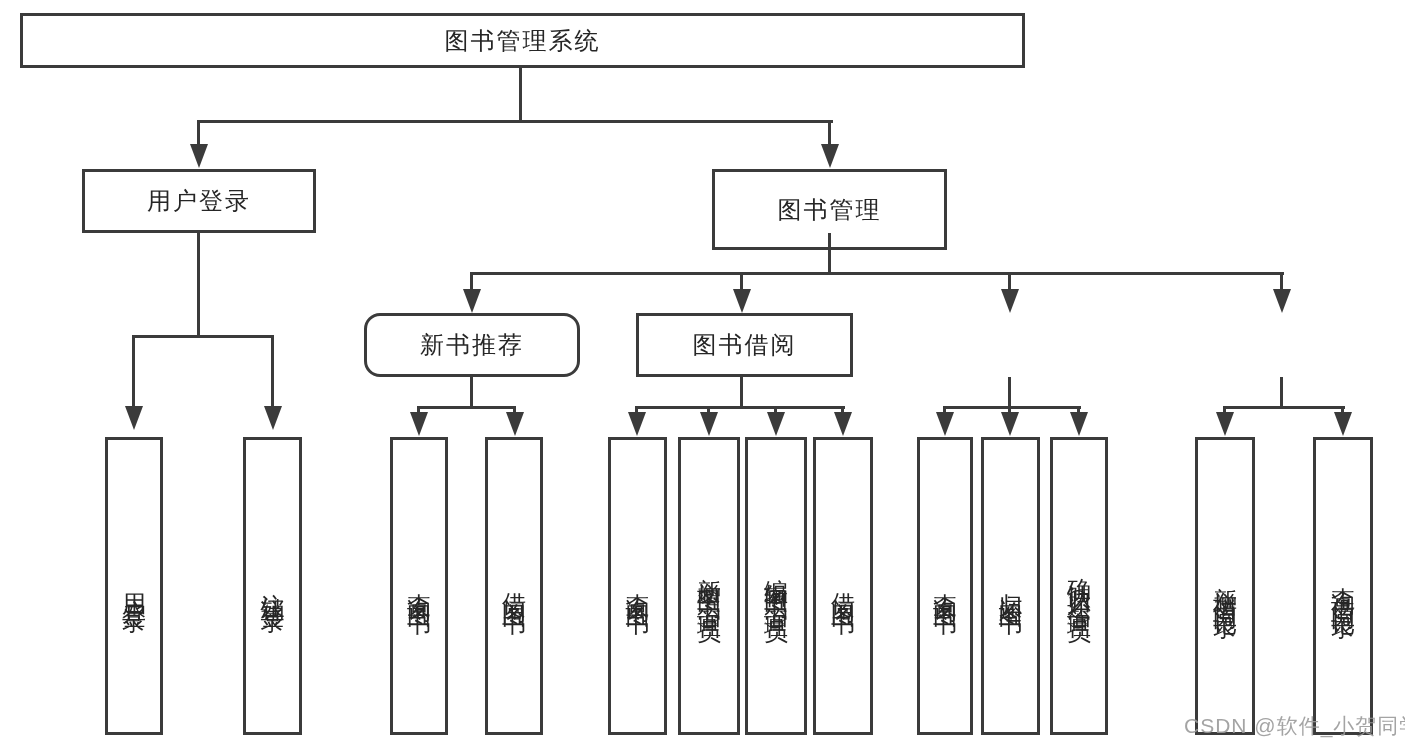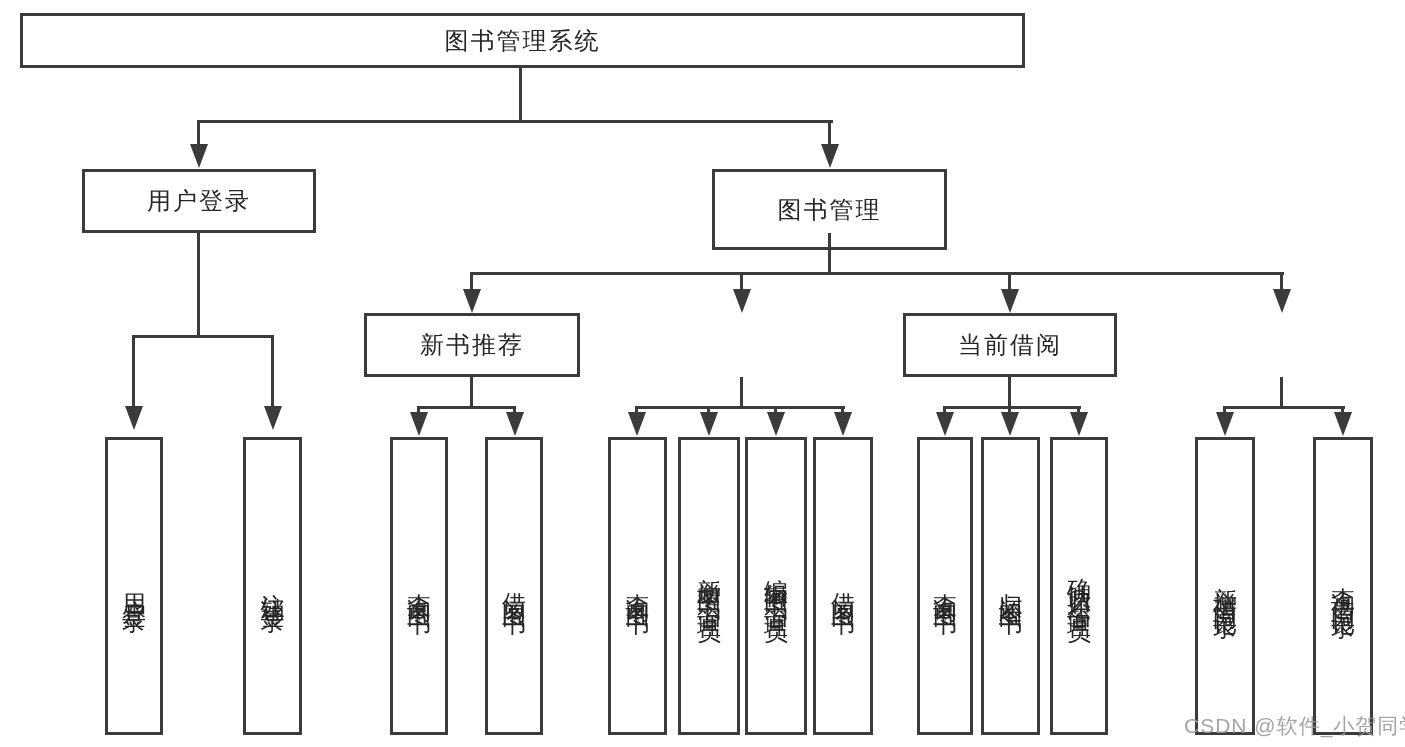--- a/index.html
+++ b/index.html
@@ -83,25 +83,25 @@
   <div class="arrow" style="left:132px;top:335px;height:71px;"></div>
   <div class="arrow" style="left:271px;top:335px;height:71px;"></div>
 
   <div class="vline" style="left:828px;top:233px;height:41px;"></div>
   <div class="hline" style="left:470px;top:272px;width:814px;"></div>
   <div class="arrow" style="left:470px;top:272px;height:17px;"></div>
   <div class="arrow" style="left:740px;top:272px;height:17px;"></div>
   <div class="arrow" style="left:1008px;top:272px;height:17px;"></div>
   <div class="arrow" style="left:1280px;top:272px;height:17px;"></div>
 
-  <div class="box hbox" style="left:364px;top:313px;width:216px;height:64px;">
+  <div class="box hbox" style="left:364px;top:313px;width:216px;height:64px;border-radius:16px;">
     <span class="lbl">新书推荐</span>
   </div>
-  <div class="box hbox" style="left:903px;top:313px;width:214px;height:64px;">
-    <span class="lbl">当前借阅</span>
+  <div class="box hbox" style="left:636px;top:313px;width:217px;height:64px;">
+    <span class="lbl">图书借阅</span>
   </div>
 
   <div class="vline" style="left:470px;top:377px;height:32px;"></div>
   <div class="hline" style="left:417px;top:406px;width:99px;"></div>
   <div class="arrow" style="left:417px;top:406px;height:6px;"></div>
   <div class="arrow" style="left:513px;top:406px;height:6px;"></div>
 
   <div class="vline" style="left:740px;top:377px;height:32px;"></div>
   <div class="hline" style="left:635px;top:406px;width:210px;"></div>
   <div class="arrow" style="left:635px;top:406px;height:6px;"></div>

